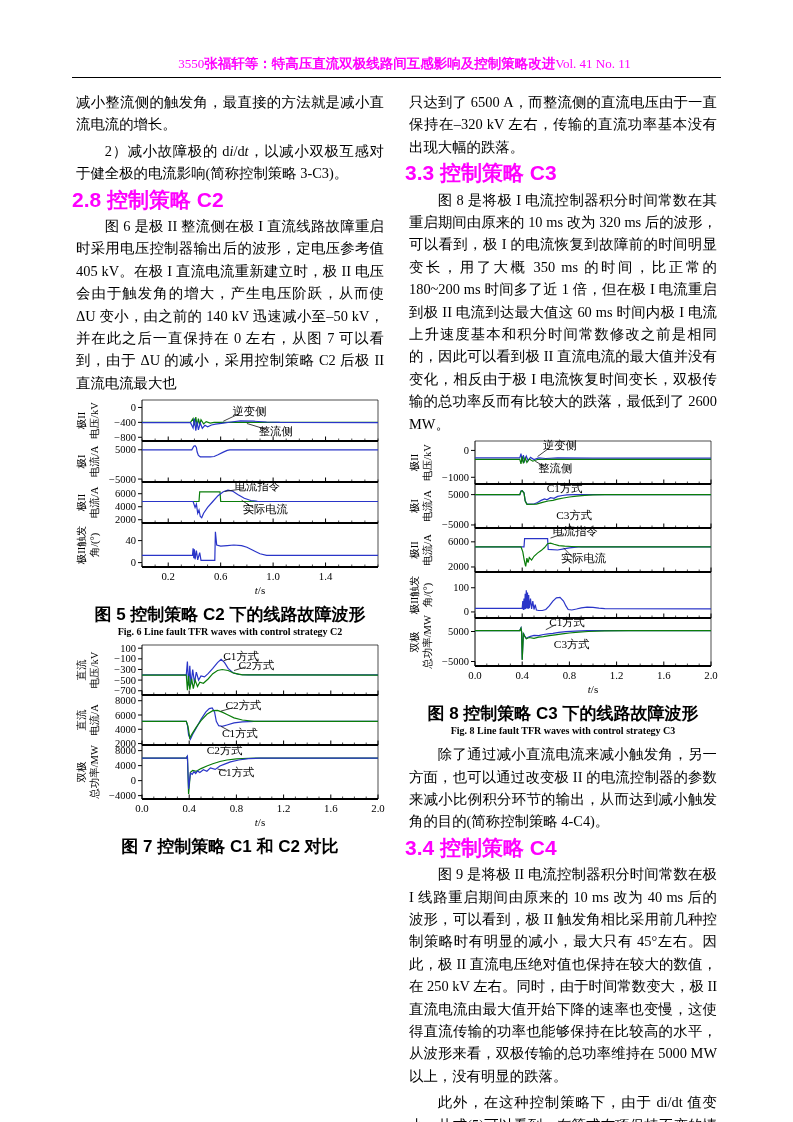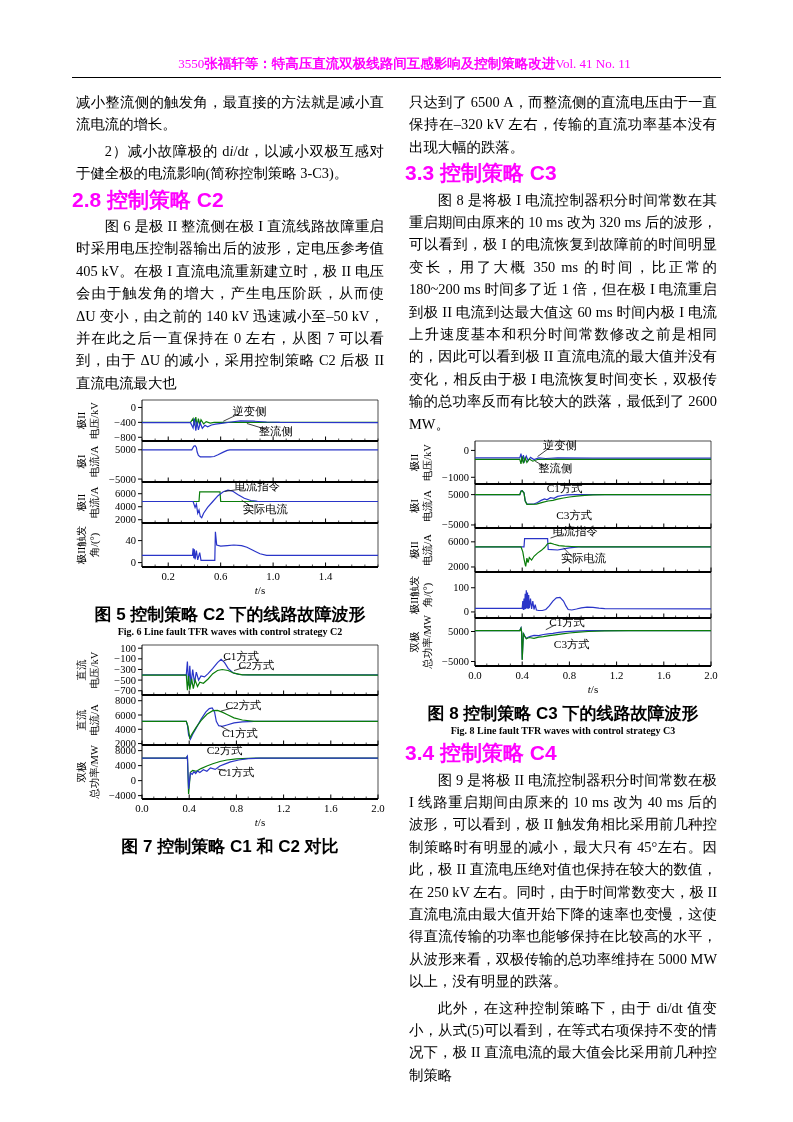--- a/index.html
+++ b/index.html
@@ -556,19 +556,20 @@
               <text x="306" y="240" text-anchor="middle" font-size="10.8" font-family="&quot;Liberation Serif&quot;,&quot;DejaVu Serif&quot;,serif" fill="#000">2.0</text>
               <text x="188" y="254" text-anchor="middle" font-size="11" font-family="&quot;Liberation Serif&quot;,&quot;DejaVu Serif&quot;,serif" fill="#000"><tspan font-style="italic">t</tspan><tspan>/s</tspan></text>
             </svg>
           </div>
         <figcaption>
           <div class="cap-zh">图 8  控制策略 C3 下的线路故障波形</div>
           <div class="cap-en">Fig. 8  Line fault TFR waves with control strategy C3</div>
         </figcaption>
       </figure>
 
+      <p>除了通过减小直流电流来减小触发角，另一方面，也可以通过改变极 II 的电流控制器的参数来减小比例积分环节的输出，从而达到减小触发角的目的(简称控制策略 4-C4)。</p>
       <h3>3.4  控制策略 C4</h3>
       <p>图 9 是将极 II 电流控制器积分时间常数在极 I 线路重启期间由原来的 10 ms 改为 40 ms 后的波形，可以看到，极 II 触发角相比采用前几种控制策略时有明显的减小，最大只有 45°左右。因此，极 II 直流电压绝对值也保持在较大的数值，在 250 kV 左右。同时，由于时间常数变大，极 II 直流电流由最大值开始下降的速率也变慢，这使得直流传输的功率也能够保持在比较高的水平，从波形来看，双极传输的总功率维持在 5000 MW 以上，没有明显的跌落。</p>
       <p>此外，在这种控制策略下，由于 di/dt 值变小，从式(5)可以看到，在等式右项保持不变的情况下，极 II 直流电流的最大值会比采用前几种控制策略</p>
     </section>
 
   </div>
 </div>
 
 </body></html>

